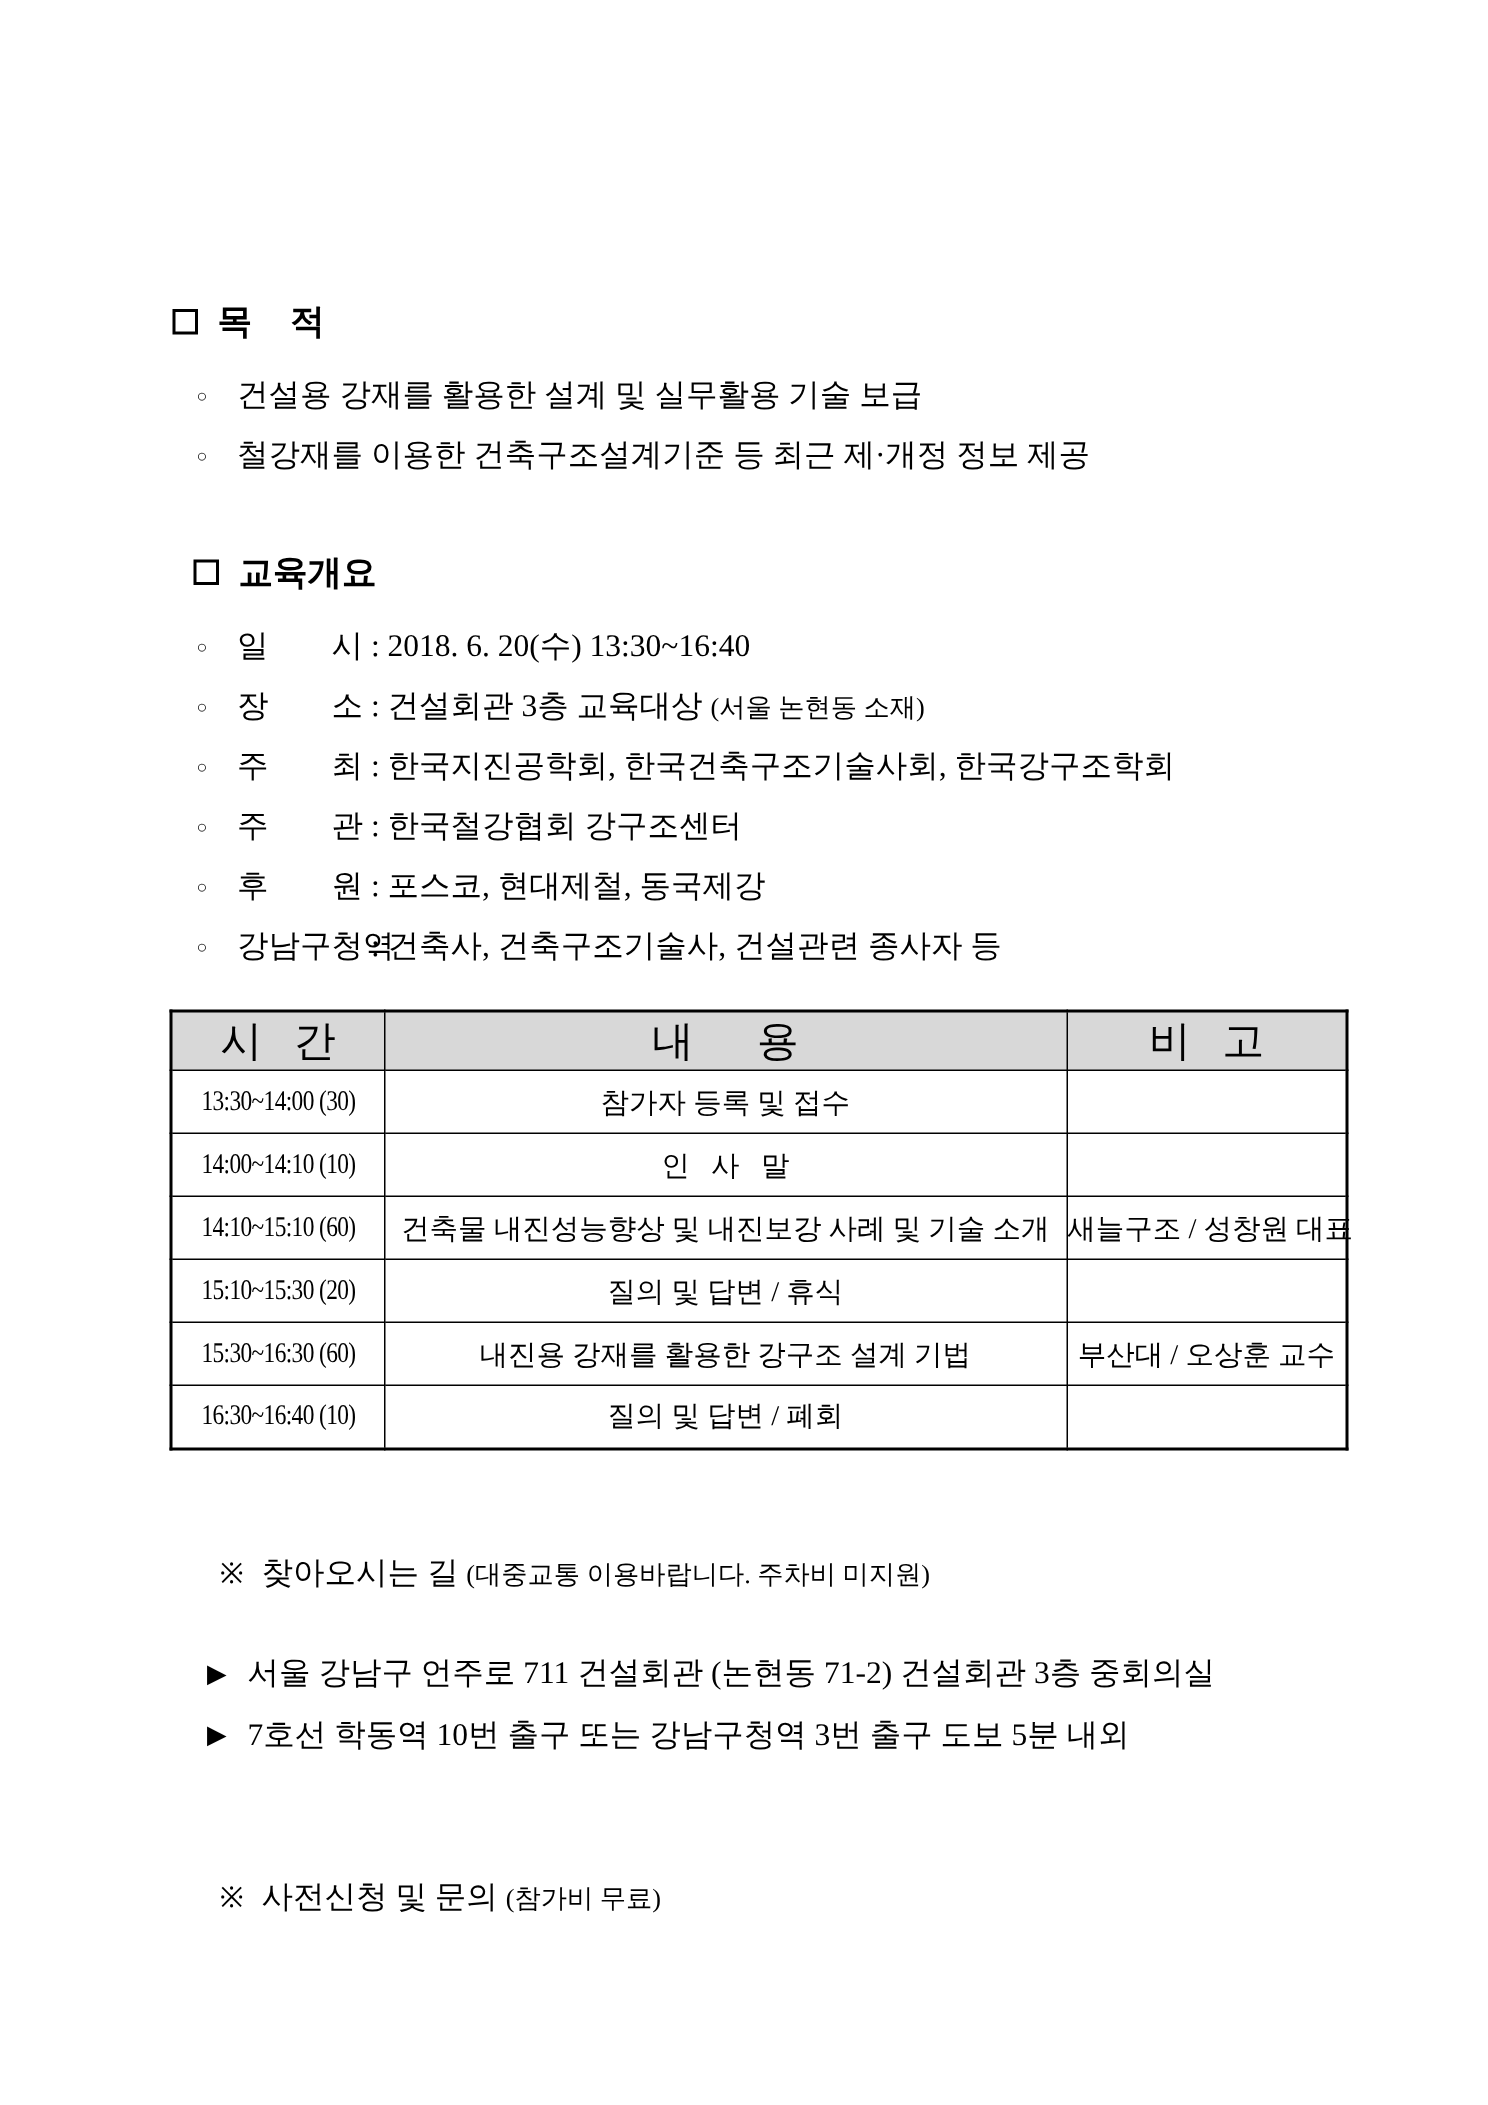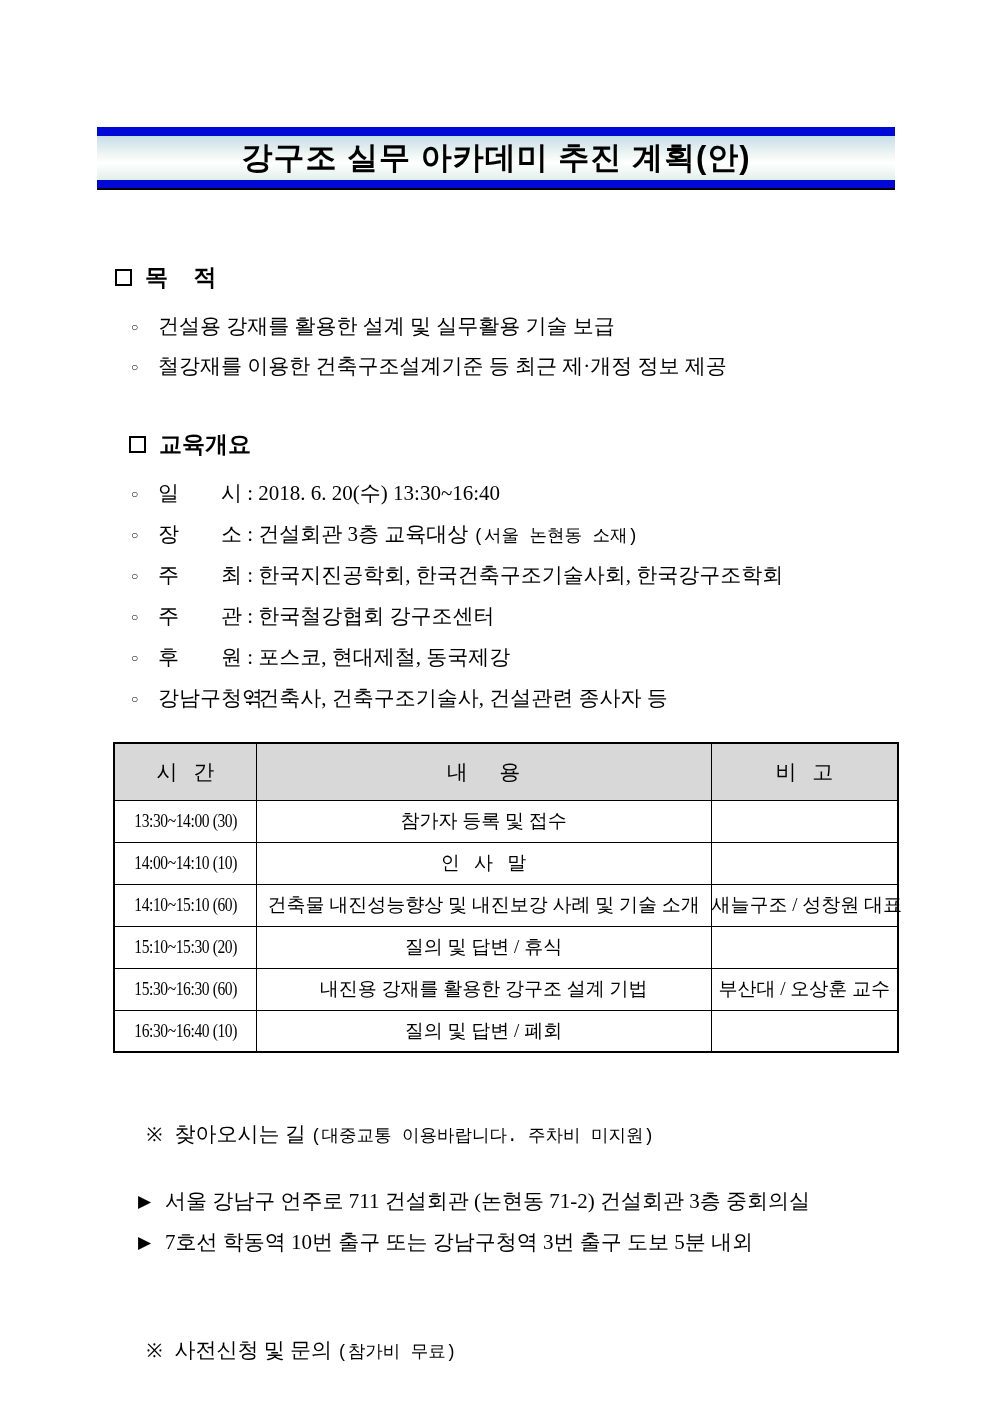--- a/index.html
+++ b/index.html
@@ -46,29 +46,29 @@
   .blist li { font-size: 21px; line-height: 39px; white-space: pre; }
   .bullet {
     font-size: 12px; display: inline-block; width: 27px;
     vertical-align: 2px;
   }
   .ov-label {
     display: inline-block; width: 84px;
     text-align: justify; text-align-last: justify;
   }
   .sep { white-space: pre; }
-  .small-inline { font-size: 17.5px; font-family: Liberation Mono, monospace; }
+  .small-inline { font-size: 17.5px; }
 
   
   .sched { margin: 22px 0 0 113px; border-collapse: collapse; width: 784px; table-layout: fixed; }
   .sched th, .sched td { border: 1px solid #000; text-align: center; vertical-align: middle; }
   .sched { border: 2px solid #000; }
   .sched thead th {
-    background: #d8d8d8; height: 57px; font-weight: 400;
-    font-size: 21px; white-space: pre;
+    background: #d8d8d8; height: 33px; font-weight: 400;
+    font-size: 28px; white-space: pre;
   }
   .sched tbody td { height: 42px; font-size: 19px; white-space: pre; }
   .col-time { width: 142px; }
   .col-content { width: 455px; }
   .col-note { width: 187px; }
   .t-time span { display: inline-block; transform: scaleX(0.82); font-size: 19px; letter-spacing: -0.5px; }
   .t-note { font-size: 16.5px; }
 
   
   .ref-line { margin-left: 115px; font-size: 21px; white-space: pre; }
@@ -77,27 +77,20 @@
   .dir-line { font-size: 21px; line-height: 41px; white-space: pre; }
   .arrow { display: inline-block; margin-right: 14px; font-size: 17px; vertical-align: 1px; }
   .directions { margin-top: 42px; }
   .registration { margin-top: 48px; }
 </style>
 </head>
 <body>
 
 <div class="page">
 
-  <div class="banner">
-    <div class="bar-top"></div>
-    <div class="banner-body">
-      <span class="doc-title">강구조 실무 아카데미 추진 계획(안)</span>
-    </div>
-    <div class="bar-bottom"></div>
-  </div>
 
   <div class="h2 purpose-h">
     <span class="sq"></span><span>목    적</span>
   </div>
   <ul class="blist">
     <li><span class="bullet">○</span><span>건설용 강재를 활용한 설계 및 실무활용 기술 보급</span></li>
     <li><span class="bullet">○</span><span>철강재를 이용한 건축구조설계기준 등 최근 제·개정 정보 제공</span></li>
   </ul>
 
   <div class="h2 overview-h">

